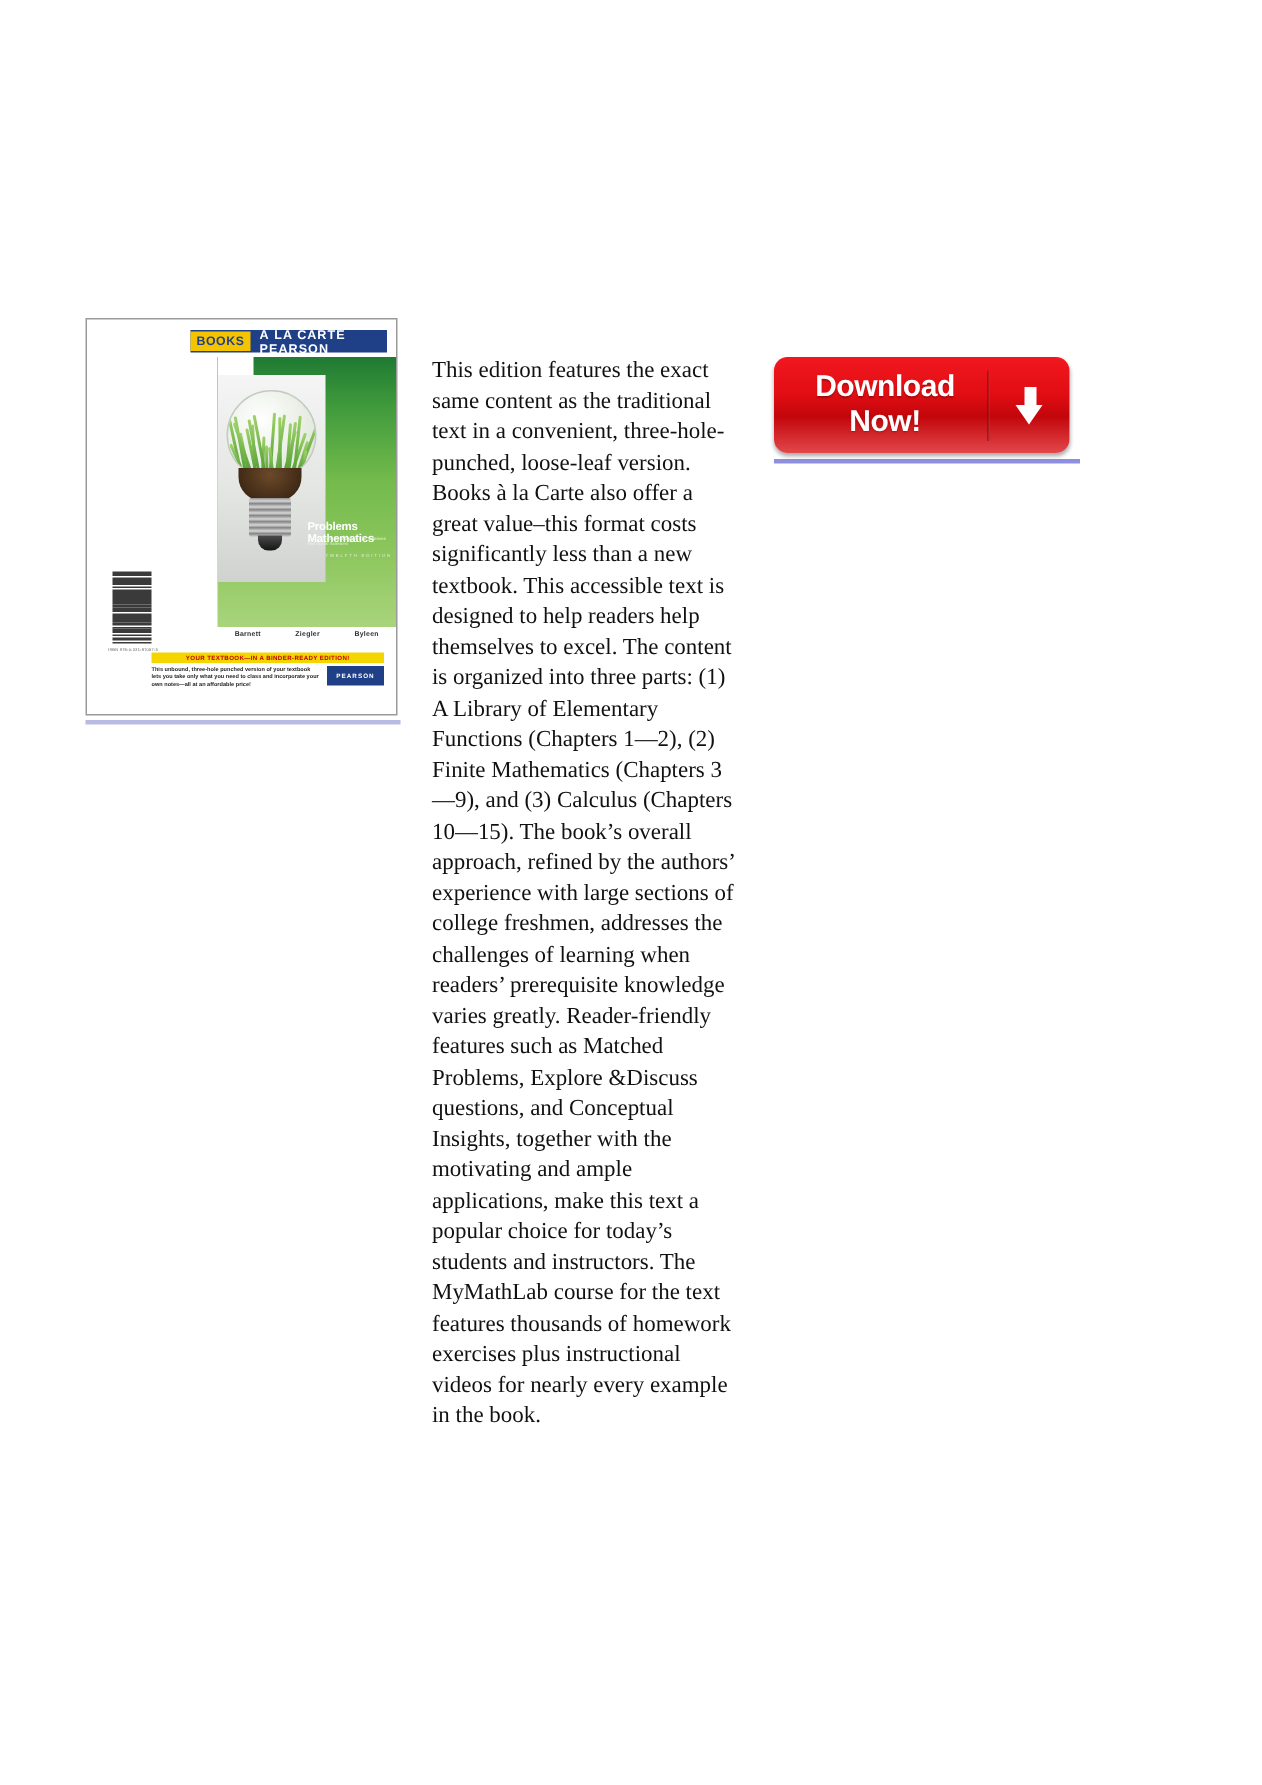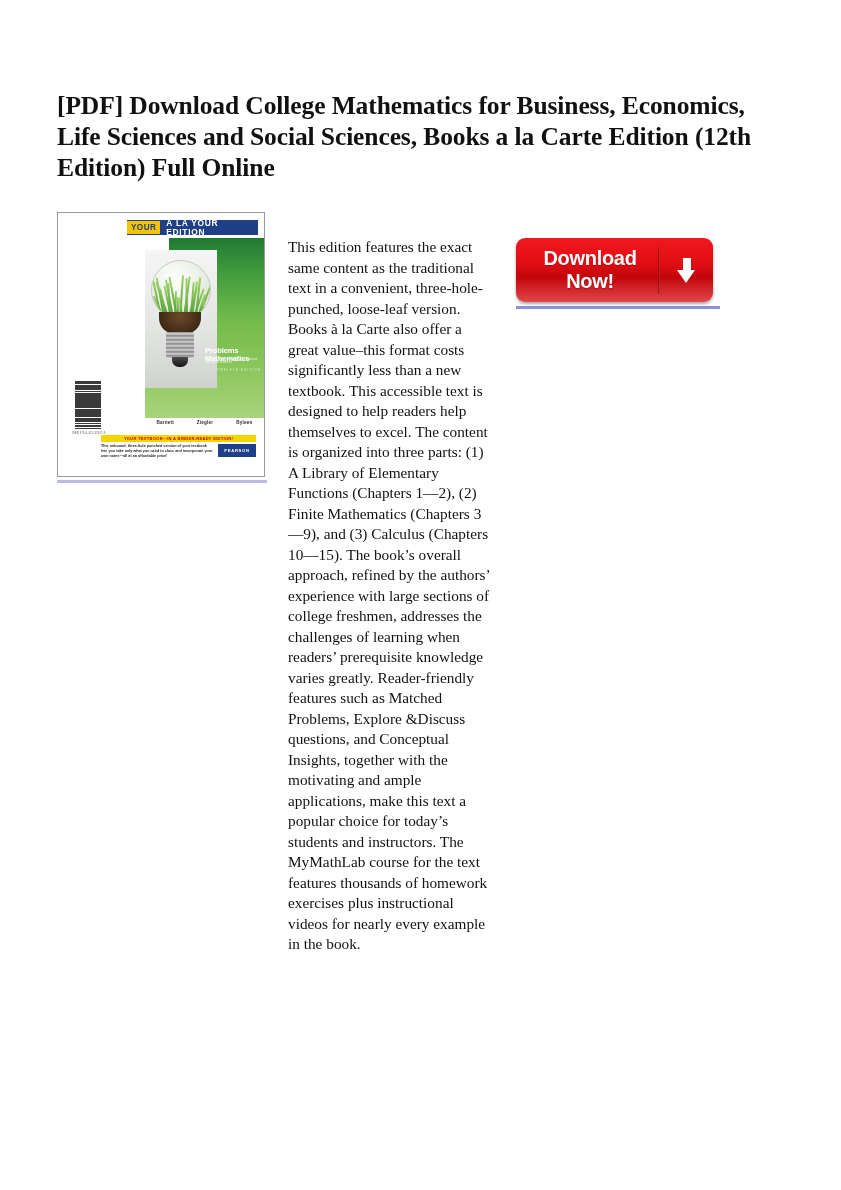--- a/index.html
+++ b/index.html
@@ -375,28 +375,27 @@
     height: 3px;
     background: #8f8fe0;
     margin-top: 4px;
   }
 </style>
 </head>
 <body>
 
 <div class="page">
 
-  <h1 class="title">[PDF] Download College Mathematics for Business, Economics, Life Sciences and Social Sciences, Books a la Carte Edition (12th Edition) Full Online</h1>
 
   <div class="cover-wrap">
     <div class="cover">
 
       <div class="banner">
-        <span class="banner-books">YOUR</span>
-        <span class="banner-alc">À LA YOUR EDITION</span>
+        <span class="banner-books">BOOKS</span>
+        <span class="banner-alc">À LA CARTE PEARSON</span>
       </div>
 
       <div class="art">
         <div class="art-white-notch"></div>
         <div class="photo">
           <div class="bulb-glass">
             <div class="grass" id="grass">
                 <span class="blade" style="left: 0px; height: 16px; transform: rotate(-19.8deg);"></span>
                 <span class="blade" style="left: 1.76px; height: 41.7833px; transform: rotate(-12.2504deg);"></span>
                 <span class="blade" style="left: 3.52px; height: 22.6441px; transform: rotate(-24.5815deg);"></span>

